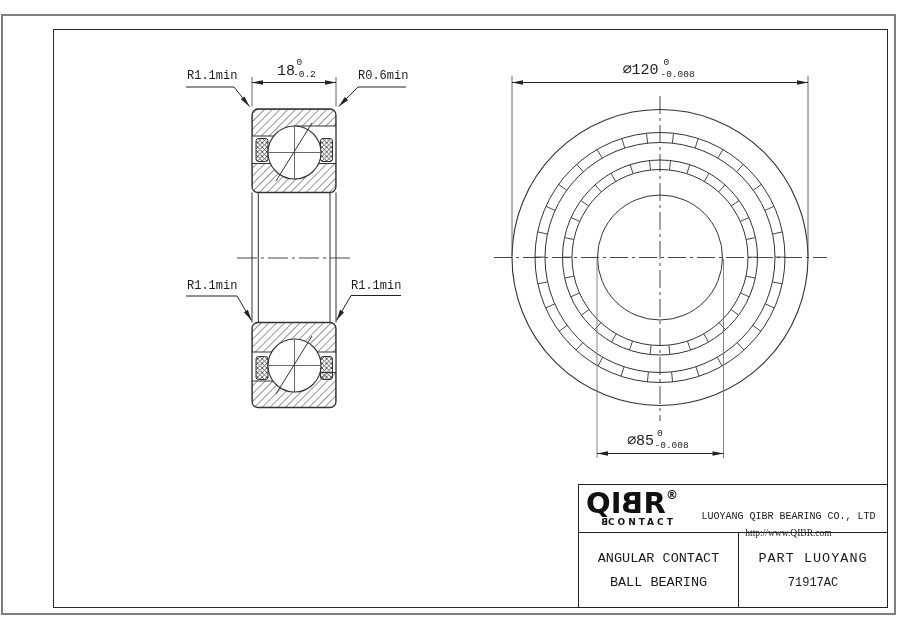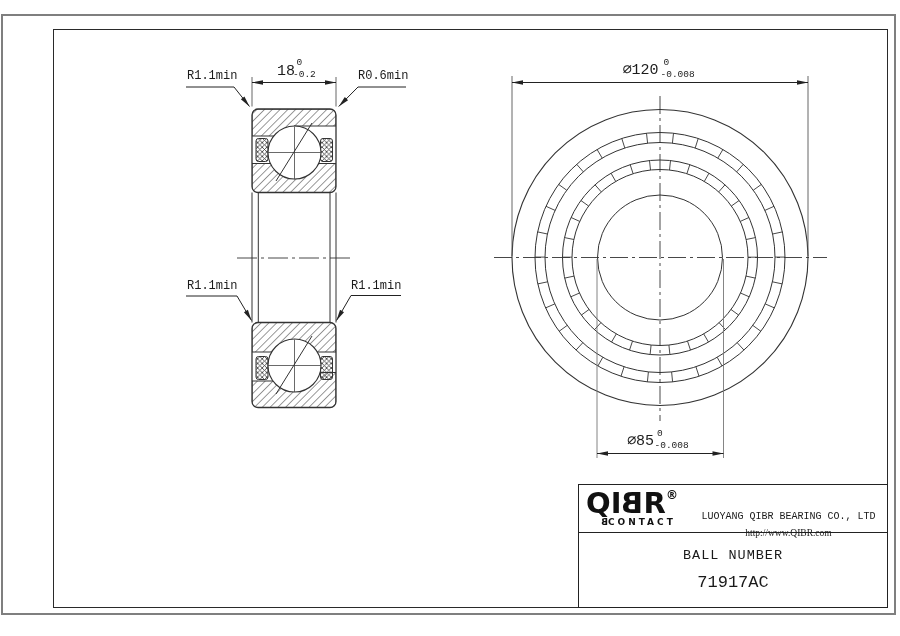--- a/index.html
+++ b/index.html
@@ -26,21 +26,21 @@
   .logo-sub{font-family:"DejaVu Sans","Liberation Sans",sans-serif;font-weight:700;
        font-size:9px;letter-spacing:3px;color:#111;padding-left:12px;margin-top:0px;}
   .company-cell{flex:1;text-align:center;line-height:1.65;padding-top:2px;}
   .company-name{font-size:10px;margin-top:32px;}
   .company-web{font-size:9.5px;font-family:Liberation Serif, serif;}
   .trow2{flex:1;display:flex;}
   .cell-product{width:159px;border-right:1.6px solid #222;display:flex;flex-direction:column;
        justify-content:center;align-items:center;gap:9px;font-size:13.5px;}
   .cell-part{flex:1;display:flex;flex-direction:column;justify-content:center;align-items:center;gap:10px;}
   .part-label{font-size:13.5px;letter-spacing:1px;}
-  .part-number{font-size:17px;}
+  .part-number{font-size:12px;}
 </style>
 </head>
 <body>
 
 <div class="outer-border"></div>
 <div class="frame"></div>
 
 <svg width="900" height="636" viewBox="0 0 900 636">
   <defs>
     <pattern id="hatch" patternUnits="userSpaceOnUse" width="5.5" height="5.5" patternTransform="rotate(45)">
@@ -220,18 +220,22 @@
     <div class="logo-cell">
       <div class="logo-line"><span>QI</span><span class="flip">B</span><span>R</span><sup>®</sup></div>
       <div class="logo-sub"><span class="flip">B</span><span>CONTACT</span></div>
     </div>
     <div class="company-cell">
       <div class="company-name">LUOYANG QIBR BEARING CO., LTD</div>
       <div class="company-web">http://www.QIBR.com</div>
     </div>
   </div>
   <div class="trow2">
+    <div class="cell-product">
+      <div>ANGULAR CONTACT</div>
+      <div>BALL BEARING</div>
+    </div>
     <div class="cell-part">
-      <div class="part-label">BALL NUMBER</div>
+      <div class="part-label">PART LUOYANG</div>
       <div class="part-number">71917AC</div>
     </div>
   </div>
 </div>
 
 </body></html>

